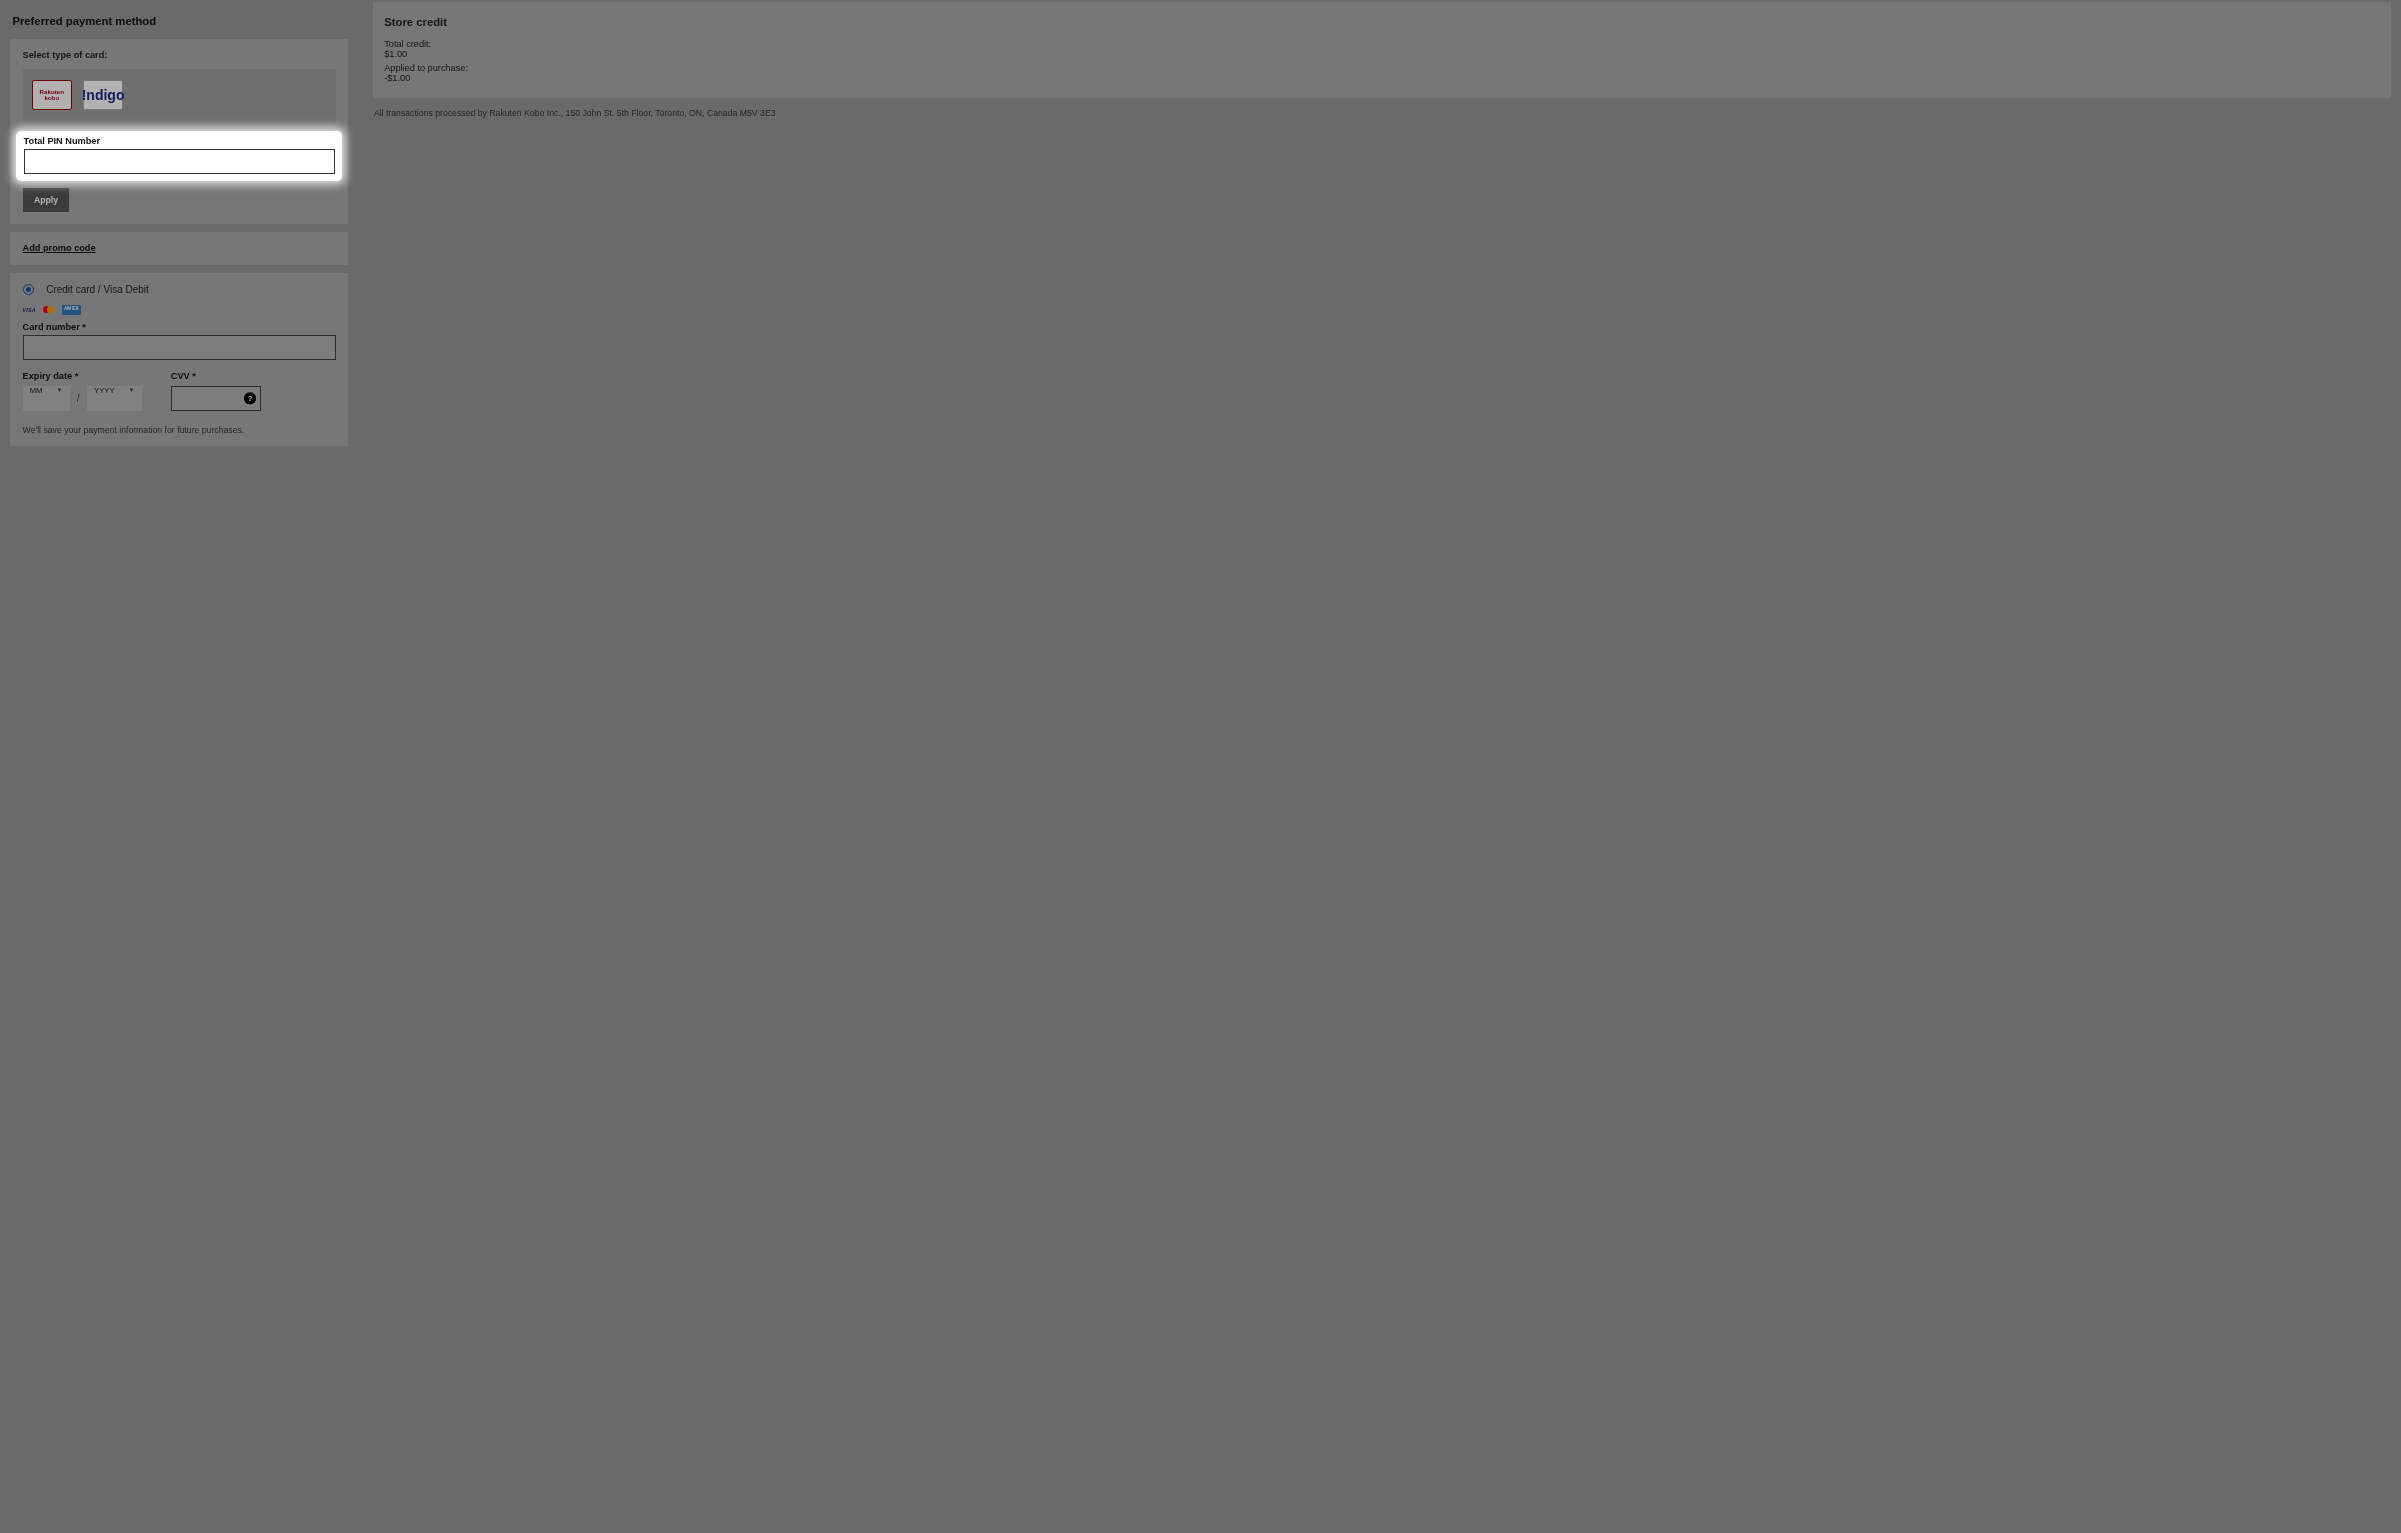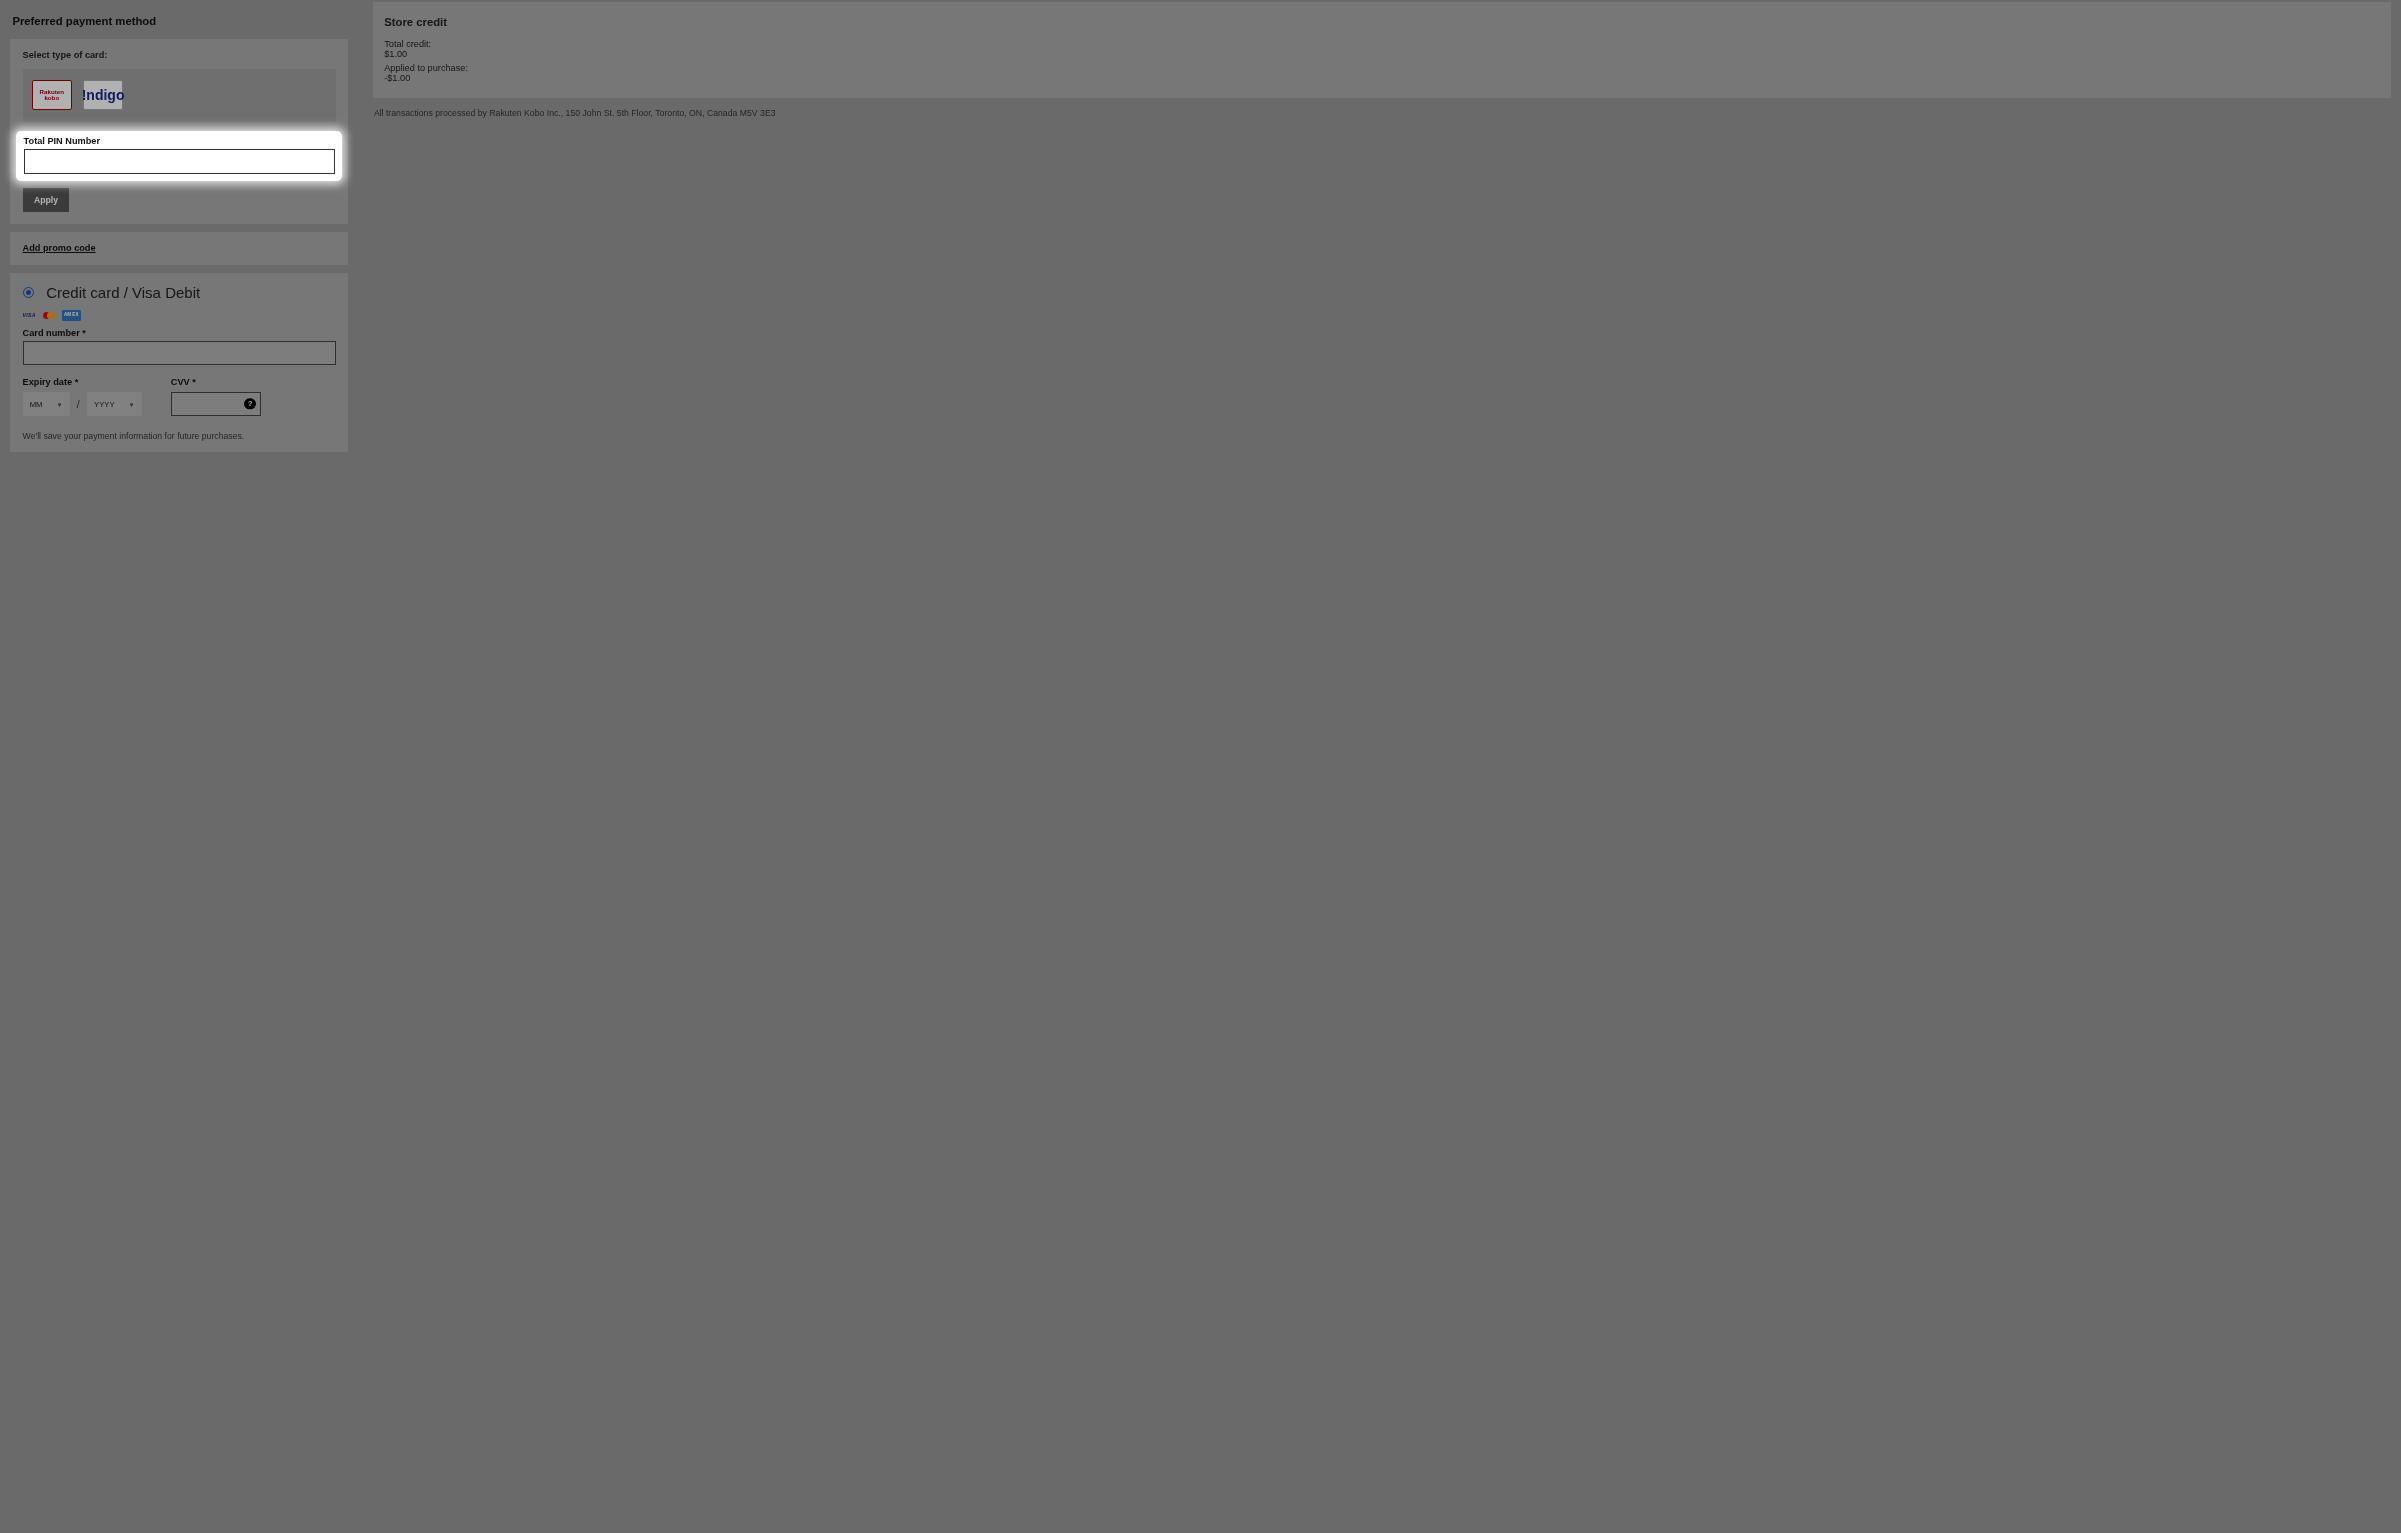--- a/index.html
+++ b/index.html
@@ -104,21 +104,21 @@
   }
 
   .radio-row { display:flex; align-items:center; gap: 12.3px; margin-bottom: 9.2px; }
   .radio-outer {
     width: 11.3px; height: 11.3px; border-radius: 50%;
     border: 1px solid #1551b5;
     display:flex; align-items:center; justify-content:center;
     cursor:pointer;
   }
   .radio-inner { width: 5.1px; height:5.1px; border-radius:50%; background:#1551b5; }
-  .radio-label { font-size: 15px; color:#222; }
+  .radio-label { font-size: 10px; color:#222; }
 
   .cc-logos { display:flex; gap: 7.2px; margin-bottom: 7.2px; align-items:center; }
   .cc-logo { height: 10.3px; display:flex; align-items:center; justify-content:center; font-size:5.1px; font-weight:700; }
   .visa { color:#1a1f71; font-style: italic; letter-spacing: 0.3px; }
   .mc-dots { display:flex; }
   .mc-dot { width:7.2px; height:7.2px; border-radius:50%; }
   .mc-red { background:#eb001b; }
   .mc-yel { background:#f79e1b; margin-left:-2.6px; }
   .amex { background:#2e77bb; color:#fff; padding:1.5px 2.1px; font-size:4.6px; border-radius:1px; line-height:1; text-align:center; }
 
@@ -127,21 +127,21 @@
     border: 0.5px solid #444;
     background: rgba(255,255,255,0.1);
     font-size: 8.2px; padding: 0 5.1px;
   }
 
   .expiry-row { display:flex; gap: 29px; margin-top: 11.3px; }
   .expiry-group .controls { display:flex; align-items:center; gap: 7.2px; margin-top: 5.1px; }
   .dd {
     width: 47px; height: 24.6px;
     background: #b9b9b9;
-    display:flex; align-items:center; justify-content:center; gap: 14px;
+    display:flex; justify-content:center; gap: 14px;
     font-size: 7.7px; color:#222; cursor:pointer;
   }
   .dd.wide { width: 55px; }
   .chev { font-size: 6.2px; color:#444; }
   .slash { font-size: 10.3px; color:#333; }
 
   .cvv-input-wrap { position: relative; margin-top:5.1px; }
   .cvv-input { width: 90px; height: 24.6px; border:0.5px solid #444; background: rgba(255,255,255,0.1); padding: 0 5.1px; }
   .help-circle {
     position:absolute; right: 5.1px; top: 50%; transform: translateY(-50%);

